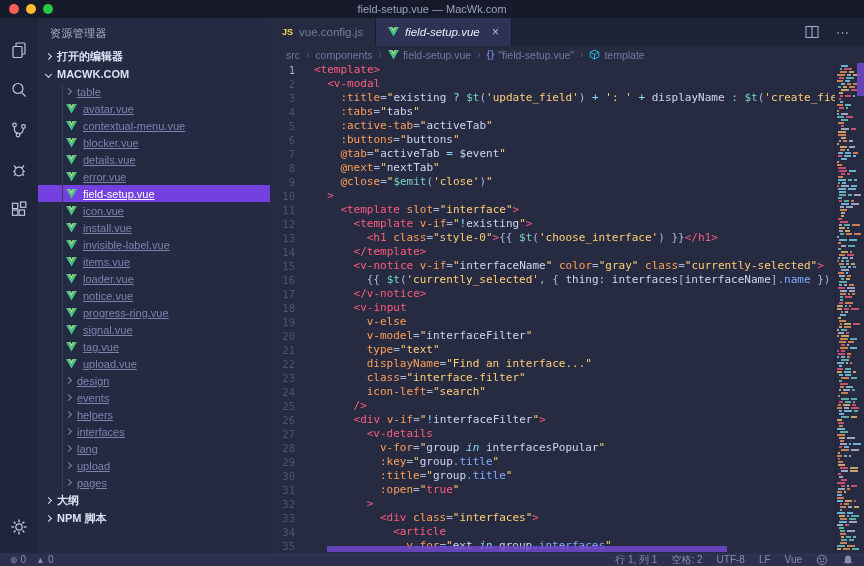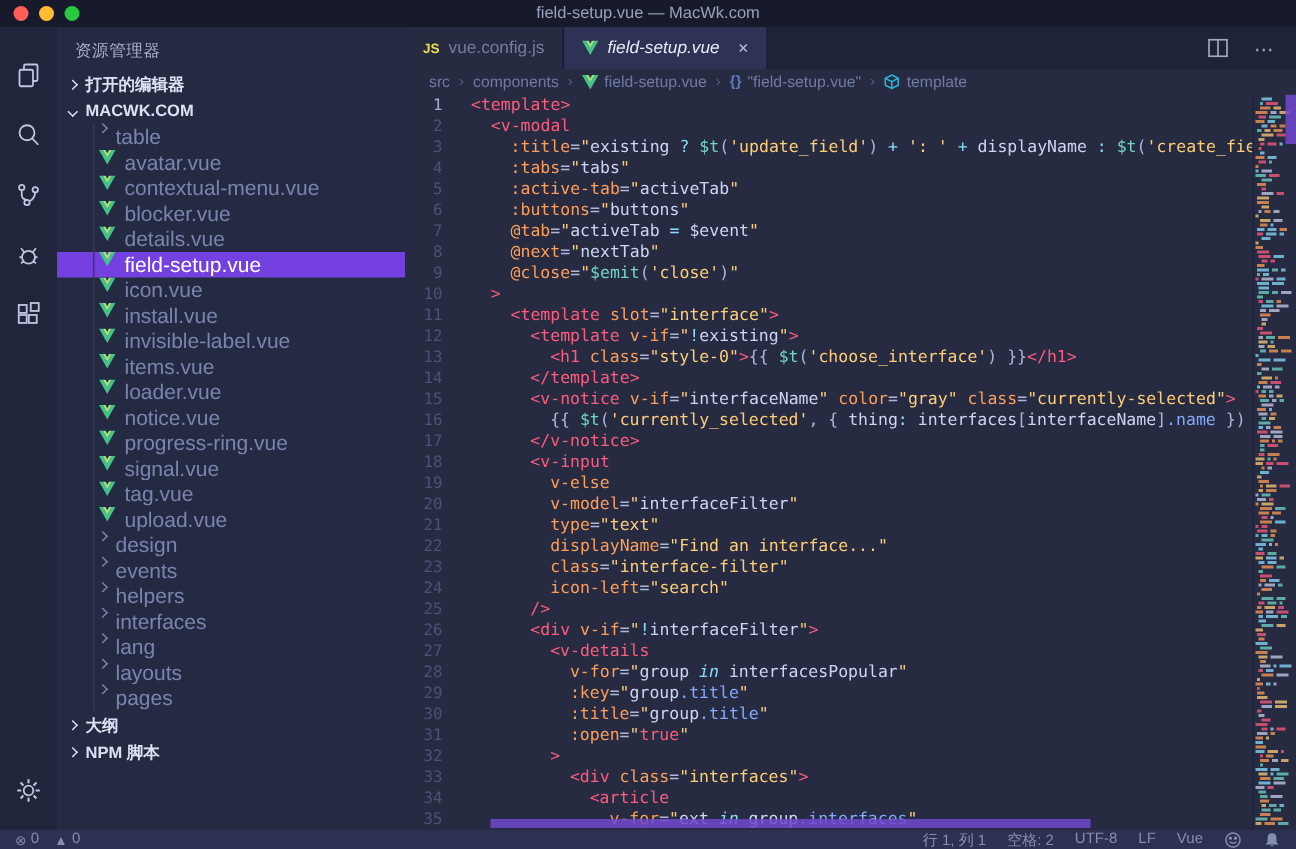--- a/index.html
+++ b/index.html
@@ -19,21 +19,21 @@
   .activitybar { width:38px; background:#21253c; display:flex; flex-direction:column; align-items:center; padding-top:12px; }
   .ab-item { width:38px; height:40px; display:flex; align-items:center; justify-content:center; color:#bfc6dd; }
   .ab-bottom { margin-top:auto; margin-bottom:6px; }
   .ab-item svg { stroke:#bfc6dd; fill:none; stroke-width:1.2; }
 
   .sidebar { width:232px; background:#252a43; display:flex; flex-direction:column; font-size:11px; overflow:hidden; }
   .sidebar-title { padding:8px 0 6px 12px; color:#a9b0cf; font-size:11px; letter-spacing:.4px; }
   .section-row { height:18px; display:flex; align-items:center; gap:6px; padding-left:8px; color:#dde1f3; font-weight:bold; font-size:11px; }
   .tree { position:relative; }
   .tree-guide { position:absolute; left:24px; top:0; bottom:0; width:1px; background:#343a58; }
-  .tree-item { height:17px; display:flex; align-items:flex-start; gap:6px; padding-left:28px; color:#7b84ae; font-size:14px; white-space:nowrap; }
+  .tree-item { height:17px; display:flex; align-items:center; gap:6px; padding-left:28px; color:#7b84ae; font-size:11px; white-space:nowrap;text-decoration:underline; }
   .tree-item.selected { background:#7440e0; color:#ffffff; }
   .tree-label { overflow:hidden; text-overflow:ellipsis; }
 
   .chev { display:inline-block; width:5px; height:5px; border-right:1.3px solid currentColor; border-bottom:1.3px solid currentColor; flex:none; }
   .chev.right { transform:rotate(-45deg); }
   .chev.down { transform:rotate(45deg); }
 
   
   .editor-col { flex:1; min-width:0; display:flex; flex-direction:column; background:#262b42; }
   .tabbar { height:28px; background:#1f2337; display:flex; align-items:stretch; flex:none; }
@@ -212,20 +212,29 @@
         </div>
         <div class="tree-item">
           <span class="icon">
             <svg width="11" height="10" viewBox="0 0 11 10">
               <path d="M0 0 L5.5 9.6 L11 0 L8.5 0 L5.5 5.2 L2.5 0 Z" fill="#41c48a" stroke="none"></path>
               <path d="M2.5 0 L5.5 5.2 L8.5 0 L6.7 0 L5.5 2.1 L4.3 0 Z" fill="#a6e27f" stroke="none"></path>
             </svg>
           </span>
           <span class="tree-label">details.vue</span>
         </div>
+        <div class="tree-item">
+          <span class="icon">
+            <svg width="11" height="10" viewBox="0 0 11 10">
+              <path d="M0 0 L5.5 9.6 L11 0 L8.5 0 L5.5 5.2 L2.5 0 Z" fill="#41c48a" stroke="none"></path>
+              <path d="M2.5 0 L5.5 5.2 L8.5 0 L6.7 0 L5.5 2.1 L4.3 0 Z" fill="#a6e27f" stroke="none"></path>
+            </svg>
+          </span>
+          <span class="tree-label">error.vue</span>
+        </div>
         <div class="tree-item selected">
           <span class="icon">
             <svg width="11" height="10" viewBox="0 0 11 10">
               <path d="M0 0 L5.5 9.6 L11 0 L8.5 0 L5.5 5.2 L2.5 0 Z" fill="#41c48a" stroke="none"></path>
               <path d="M2.5 0 L5.5 5.2 L8.5 0 L6.7 0 L5.5 2.1 L4.3 0 Z" fill="#a6e27f" stroke="none"></path>
             </svg>
           </span>
           <span class="tree-label">field-setup.vue</span>
         </div>
         <div class="tree-item">
@@ -333,21 +342,21 @@
         <div class="tree-item">
           <span class="chev right"></span>
           <span class="tree-label">interfaces</span>
         </div>
         <div class="tree-item">
           <span class="chev right"></span>
           <span class="tree-label">lang</span>
         </div>
         <div class="tree-item">
           <span class="chev right"></span>
-          <span class="tree-label">layouts</span>
+          <span class="tree-label">upload</span>
         </div>
         <div class="tree-item">
           <span class="chev right"></span>
           <span class="tree-label">pages</span>
         </div>
       </div>
     <div id="bottom-sections">
         <div class="section-row">
           <span class="chev right"></span>
           <span>大纲</span>

